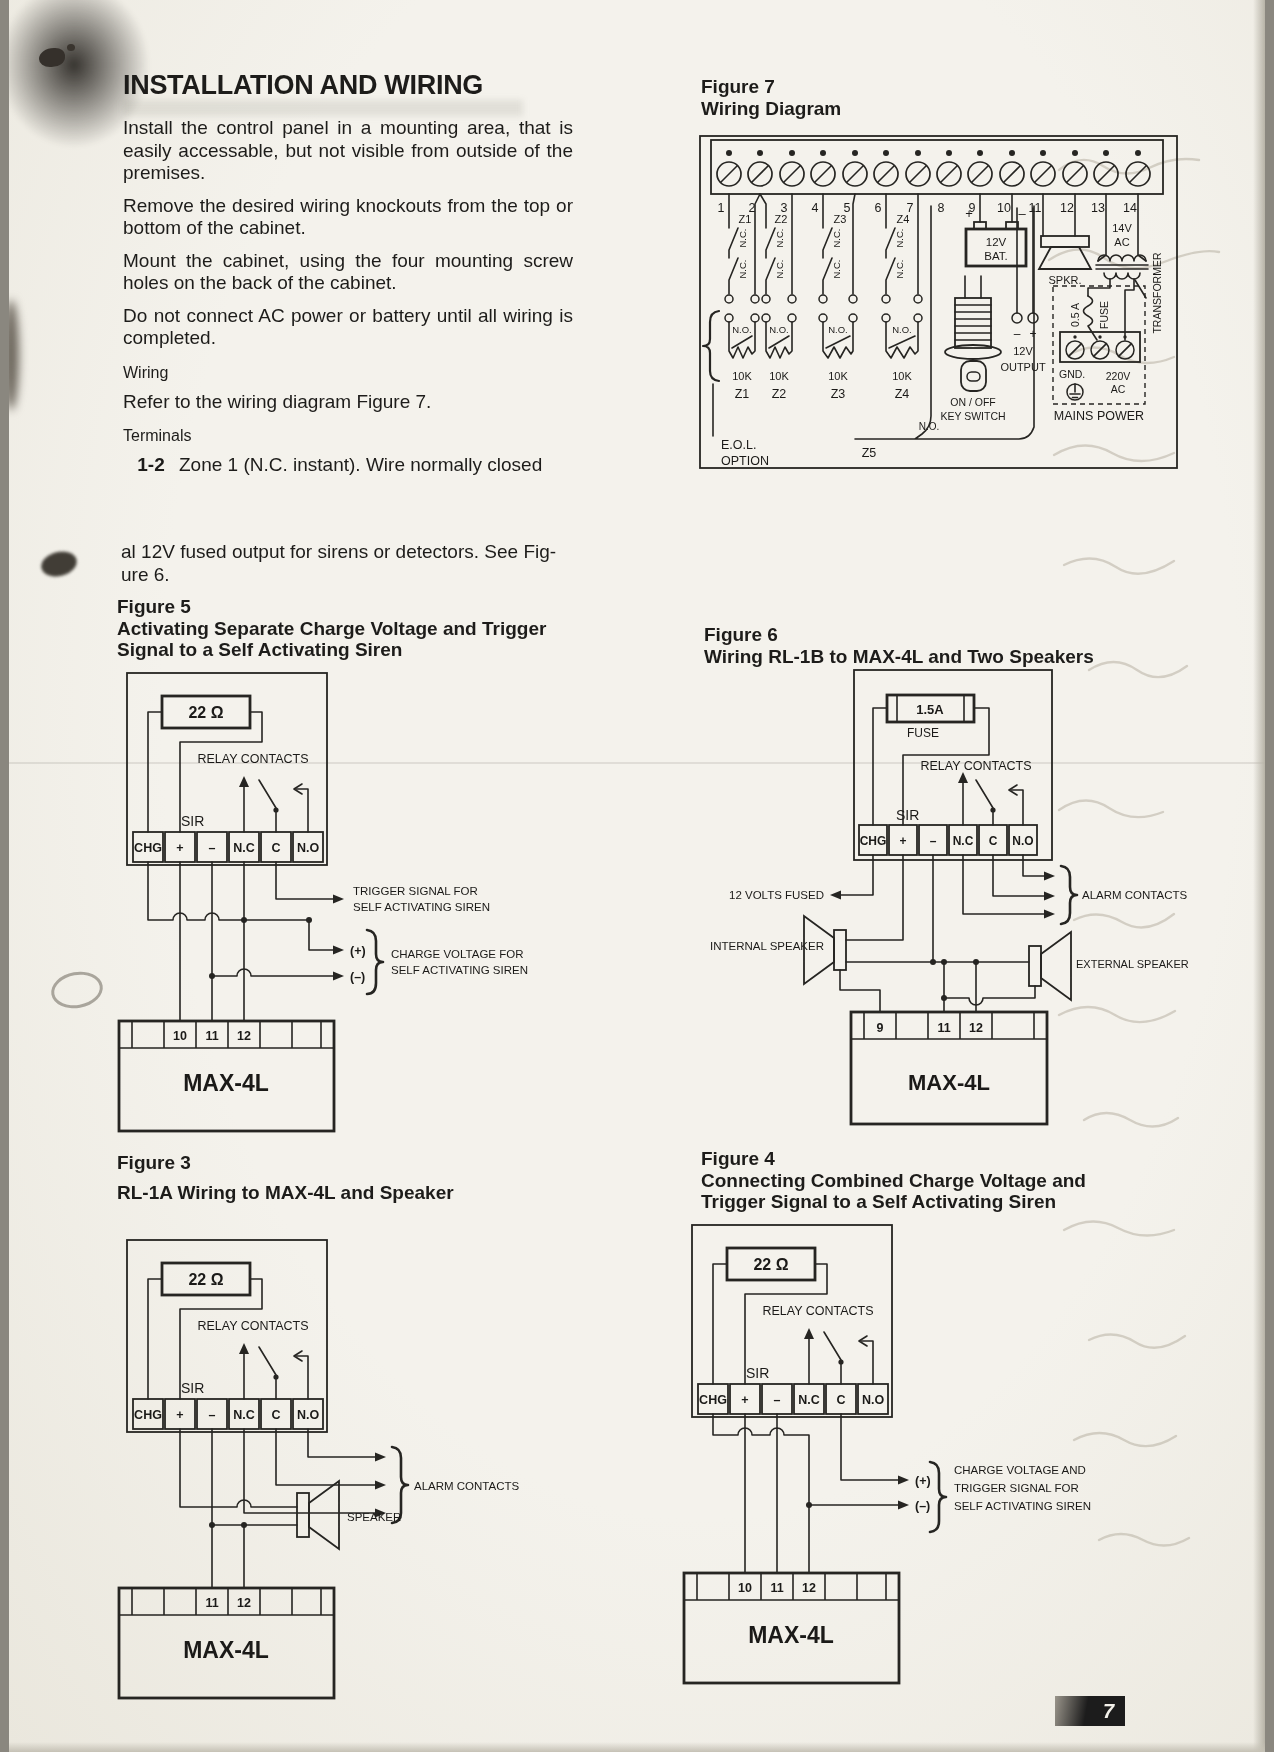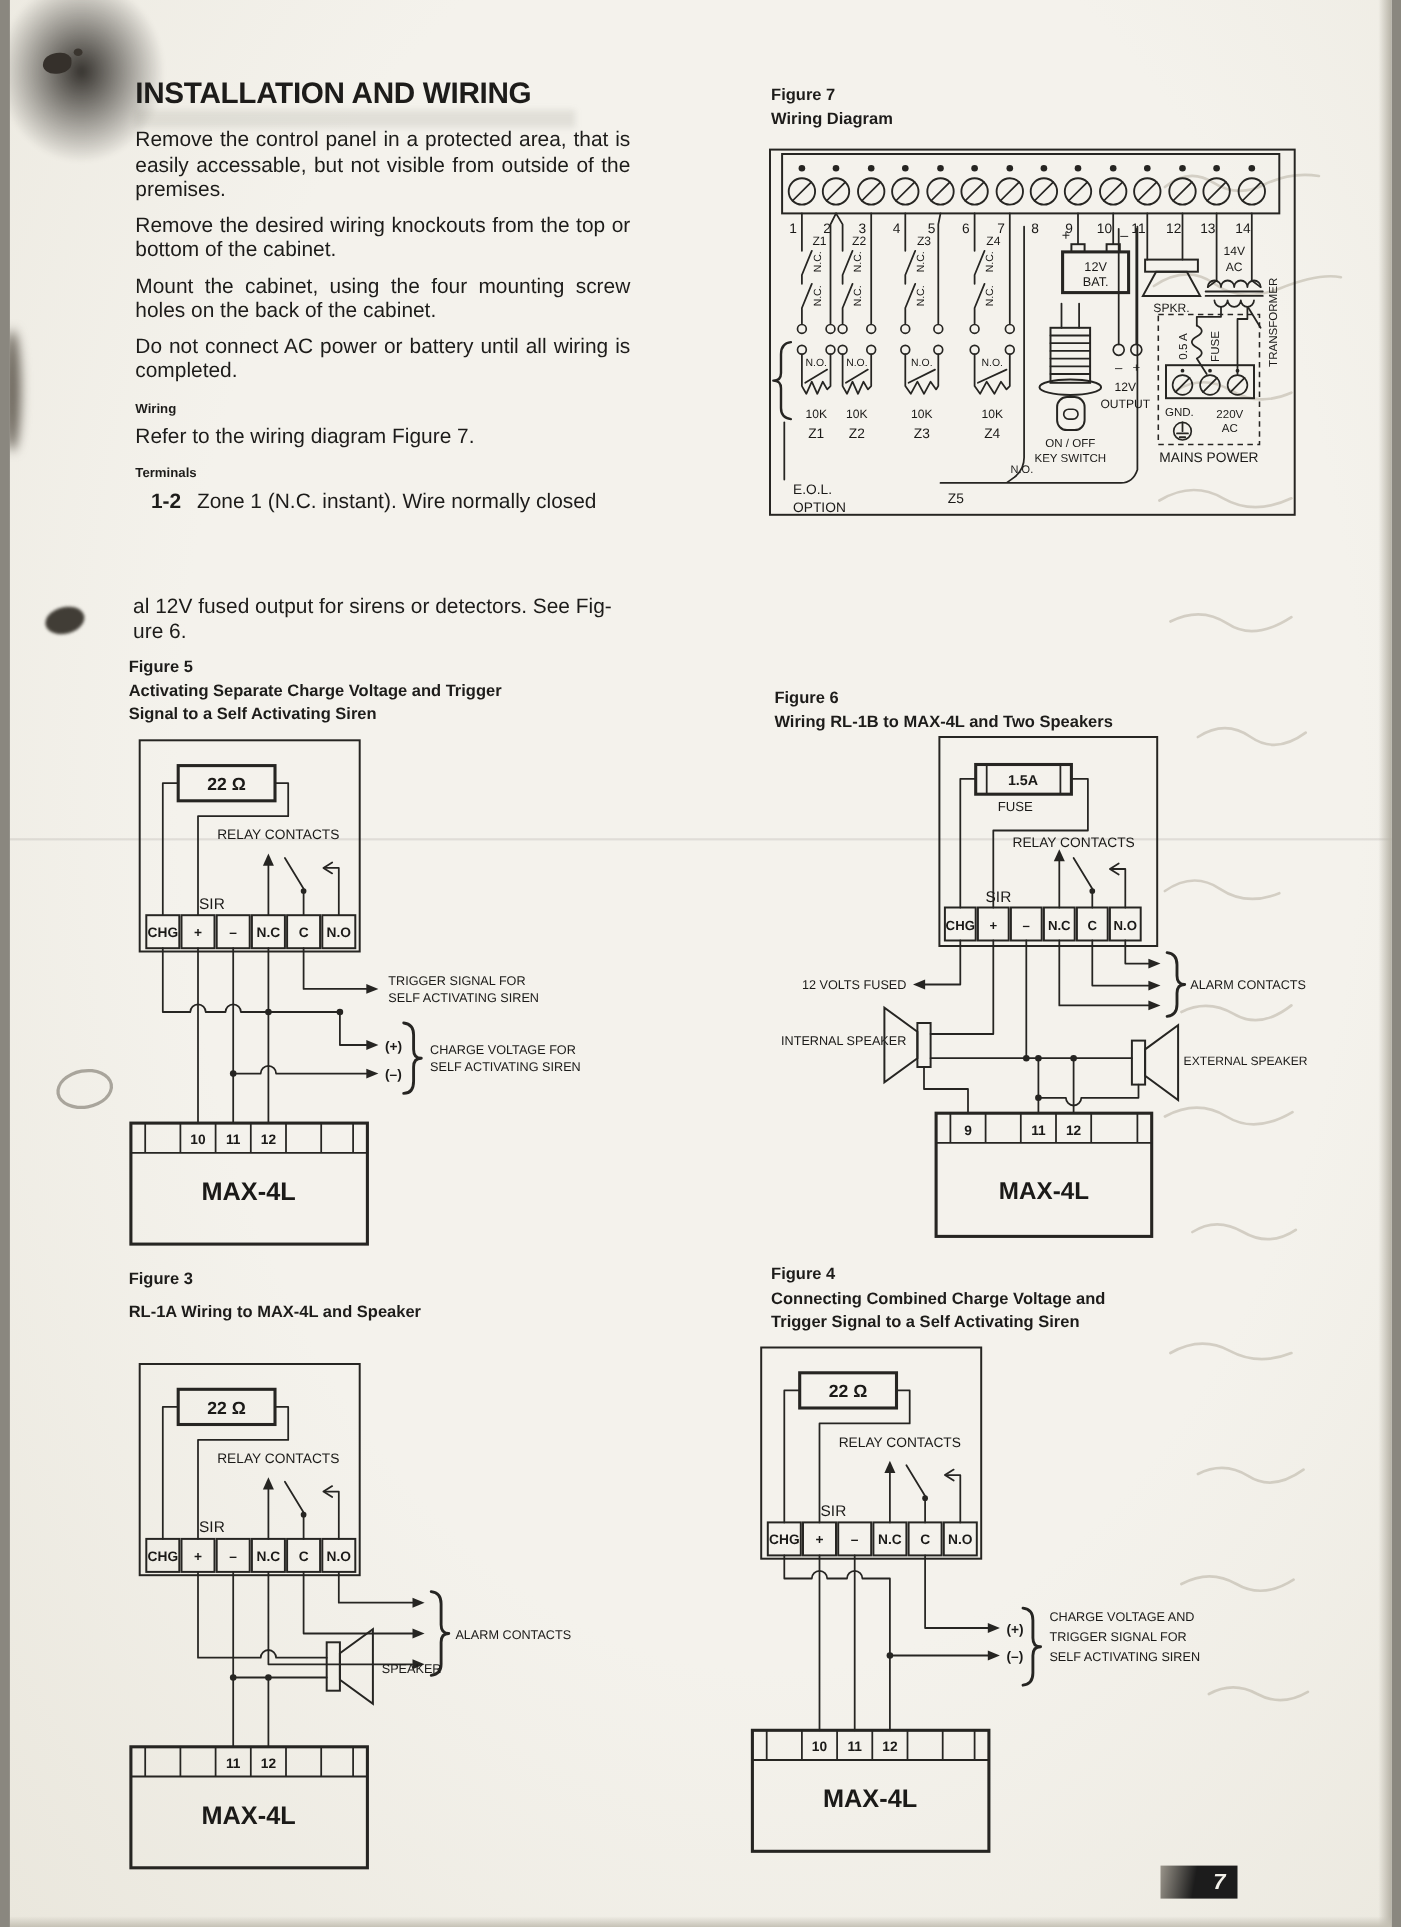--- a/index.html
+++ b/index.html
@@ -4,25 +4,25 @@
 <style>
   html,body{margin:0;padding:0;background:#8a877f;}
   .page{position:relative;width:1256px;height:1752px;margin:0 auto;overflow:hidden;
         background:radial-gradient(ellipse at 55% 40%, #f4f2ec 55%, #eae7dd 100%);
         font-family:"Liberation Sans", sans-serif;color:#1d1c1a;}
   .abs{position:absolute;}
   .z1{z-index:1;}
   
   .h1{font-size:27px;font-weight:bold;letter-spacing:-.3px;margin:0 0 16px 0;}
   .para{font-size:19px;line-height:22.5px;text-align:justify;margin:0 0 10px 0;}
-  .h2{font-size:12px;font-weight:bold;margin:14px 0 9px 0;}
+  .h2{font-size:16px;font-weight:normal;margin:14px 0 9px 0;}
   .trow{display:flex;font-size:19px;margin-top:2px;text-align:center;}
   .tkey{font-weight:bold;width:56px;flex:none;}
   .cont{font-size:19px;line-height:23px;}
-  .fh{font-size:15px;font-weight:bold;line-height:21.5px;}
+  .fh{font-size:19px;font-weight:bold;line-height:21.5px;}
   .fh .gap{height:8px;}
   
   svg{overflow:visible;}
   svg text{font-family:"Liberation Sans", sans-serif;fill:#1b1a18;}
   .w{stroke:#262522;stroke-width:1.6;fill:none;stroke-linecap:round;stroke-linejoin:round;}
   .bx{stroke:#262522;stroke-width:1.8;fill:none;}
   .th{stroke-width:2.8;}
   .dsh{stroke:#262522;stroke-width:1.4;fill:none;stroke-dasharray:5 4;}
   .scr{stroke:#262522;stroke-width:1.7;fill:none;}
   .scr2{stroke:#262522;stroke-width:1.5;fill:none;}
@@ -83,21 +83,21 @@
       <path d="M55,1010 q22,-14 46,0 t48,-2"></path>
       <path d="M35,1120 q28,-16 54,-2 t56,2"></path>
       <path d="M60,1230 q24,-12 46,2 t50,-6"></path>
       <path d="M45,1330 q26,-14 50,0 t52,-4"></path>
       <path d="M70,1430 q22,-12 44,0 t46,-2"></path>
     </g>
   </svg>
 
   <div class="abs z1" style="left:114px;top:70px;width:450px;">
     <h1 class="h1">INSTALLATION AND WIRING</h1>
-    <p class="para">Remove the control panel in a protected area, that is easily accessable, but not visible from outside of the premises.</p>
+    <p class="para">Install the control panel in a mounting area, that is easily accessable, but not visible from outside of the premises.</p>
     <p class="para">Remove the desired wiring knockouts from the top or bottom of the cabinet.</p>
     <p class="para">Mount the cabinet, using the four mounting screw holes on the back of the cabinet.</p>
     <p class="para">Do not connect AC power or battery until all wiring is completed.</p>
     <div class="h2">Wiring</div>
     <p class="para">Refer to the wiring diagram Figure 7.</p>
     <div class="h2">Terminals</div>
     <div class="trow">
       <span class="tkey">1-2</span>
       <span>Zone 1 (N.C. instant). Wire normally closed</span>
     </div>

